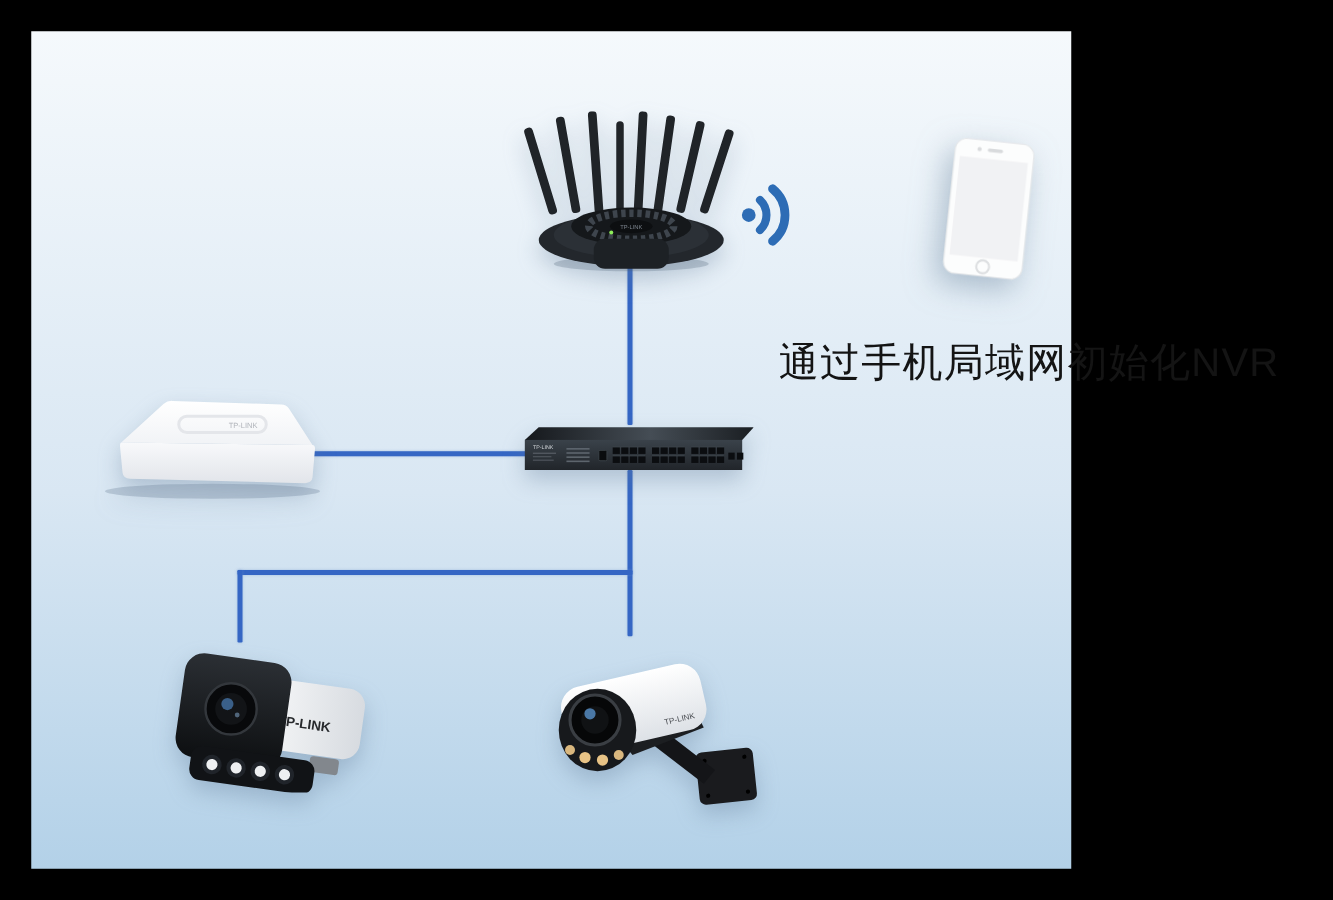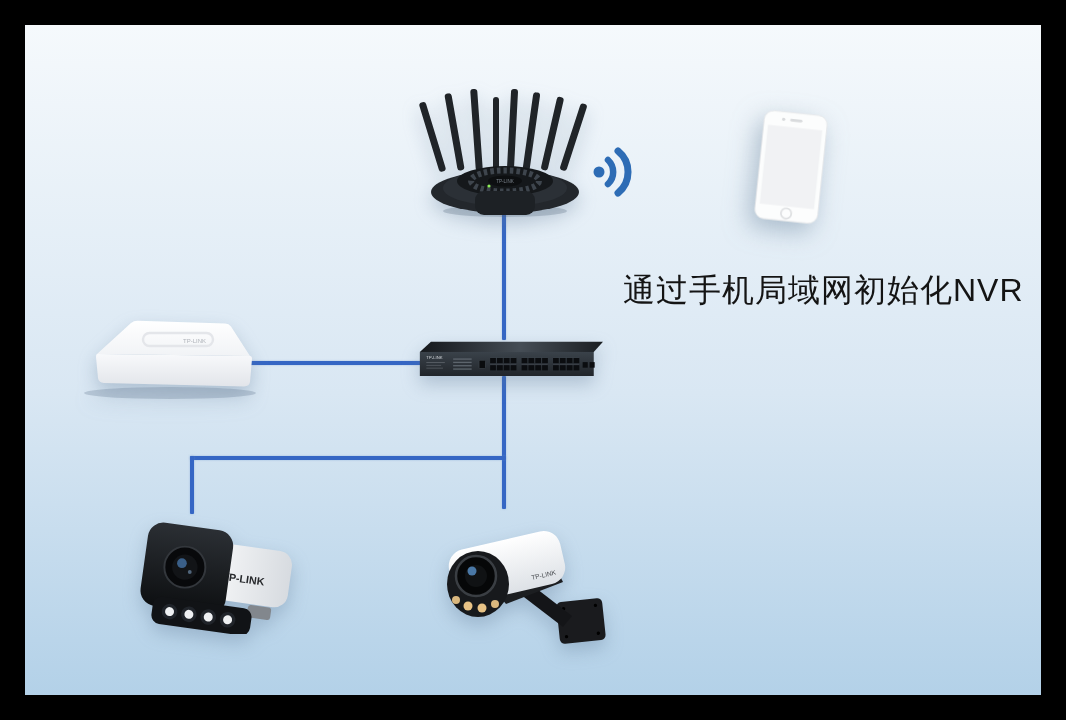--- a/index.html
+++ b/index.html
@@ -1,19 +1,19 @@
 <!DOCTYPE html>
 <html><head>
 <meta charset="utf-8">
 <style>
   * { margin: 0; padding: 0; box-sizing: border-box; }
   html, body { width: 1066px; height: 720px; overflow: hidden; }
   body { background: #000; font-family: "Liberation Sans", sans-serif; position: relative; }
   #canvas {
-    position: absolute; left: 25px; top: 25px; width: 1016px; height: 670px;
+    position: absolute; left: 25px; top: 25px; width: 832px; height: 670px;
     background: linear-gradient(180deg, var(--bg-top, #f5f9fc) 0%, #d9e7f3 55%, var(--bg-bottom, #b3d1e8) 100%);
   }
   .line { position: absolute; border-radius: 1px; box-shadow: 0 0 2px rgba(110,150,210,.55); }
   .caption {
     position: absolute; left: 598px; top: 244px;
     font-size: 32px; font-weight: 500; letter-spacing: 1px; white-space: nowrap;
   }
   .dev { position: absolute; }
   .shadowed { filter: drop-shadow(0 8px 9px rgba(95,120,150,.35)); }
   .phone-wrap { transform: rotate(6deg); filter: drop-shadow(-5px 9px 12px rgba(110,135,160,.5)); }

